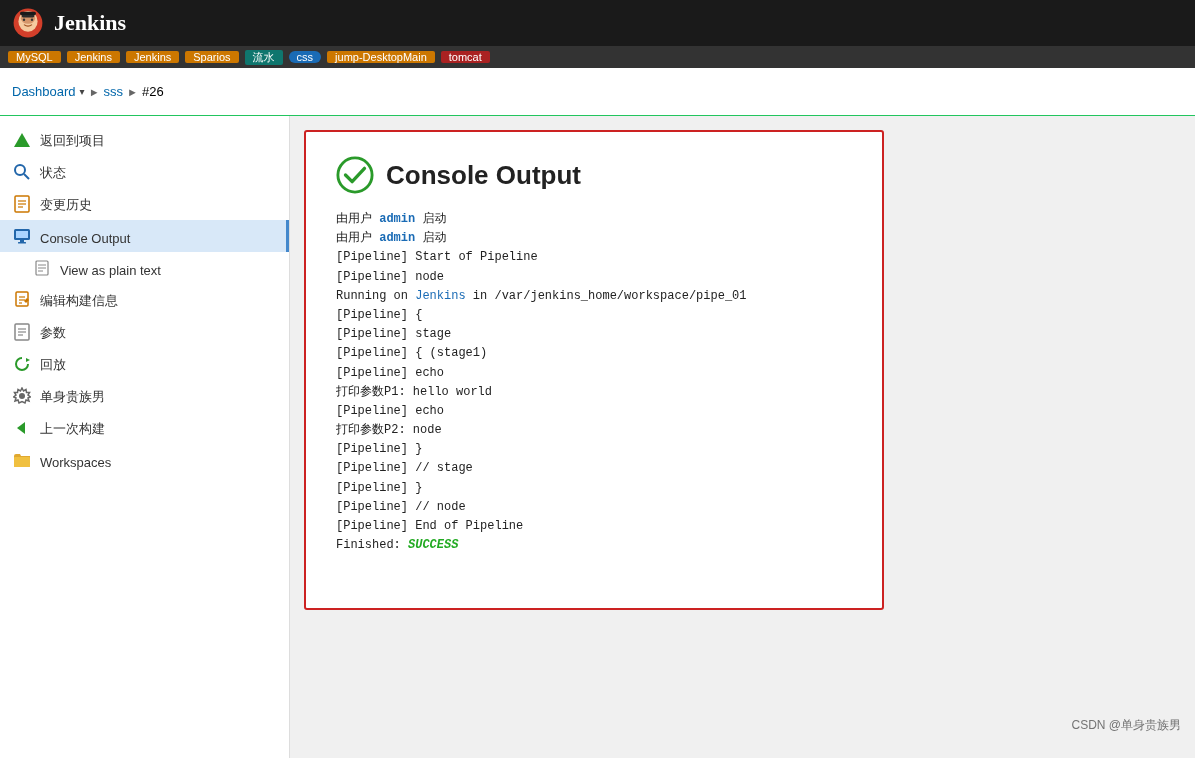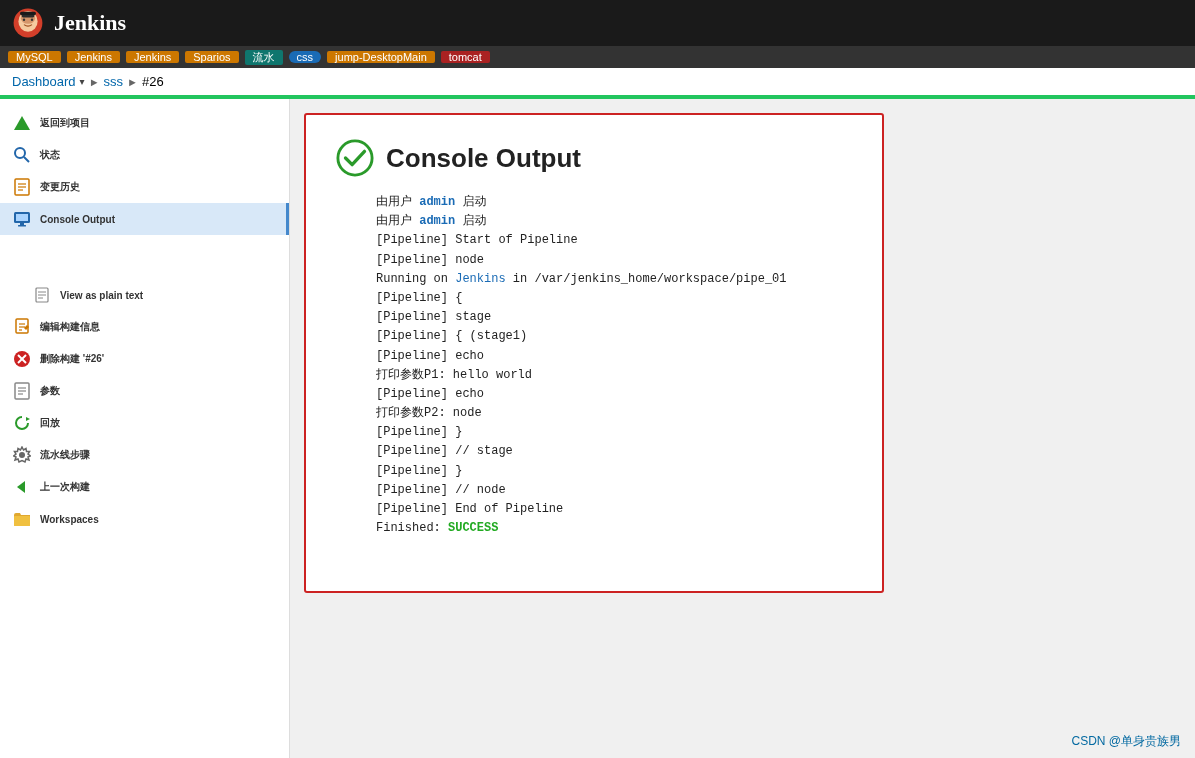--- a/index.html
+++ b/index.html
@@ -44,22 +44,22 @@
       white-space: nowrap;
       text-align: center;
     }
     .bookmark-item.blue { background: #1a6bb5; border-radius: 6px; }
     .bookmark-item.red { background: #aa2222; }
     .bookmark-item.teal { background: #0f766e; }
 
     
     .breadcrumb-bar {
       background: white;
-      border-bottom: 4px solid #22c55e;
-      padding: 6px 12px;
+      border-bottom: 1px solid #22c55e;
+      padding: 16px 12px;
       display: flex;
       align-items: center;
       gap: 4px;
       font-size: 13px;
     }
     .breadcrumb-link {
       color: #0066aa;
       text-decoration: none;
       cursor: pointer;
     }
@@ -80,44 +80,42 @@
     .sidebar {
       width: 290px;
       min-width: 290px;
       background: white;
       border-right: 1px solid #ddd;
       padding: 8px 0;
       overflow-y: auto;
     }
     .sidebar-item {
       display: flex;
-      align-items: center;
+      align-items: flex-end;
       padding: 6px 12px;
       cursor: pointer;
       gap: 8px;
       color: #333;
       text-decoration: none;
-      font-size: 10px;
-      font-weight: bold;
+      font-size: 13px;
     }
     .sidebar-item.active {
       background: #d8e8f8;
       border-right: 3px solid #4488cc;
     }
     .sidebar-item .icon {
       width: 20px;
       height: 20px;
       display: flex;
       align-items: center;
       justify-content: center;
       flex-shrink: 0;
     }
     .sidebar-item.indent {
       padding-left: 32px;
-      margin-top: 44px;
     }
 
     
     .content-area {
       flex: 1;
       padding: 14px;
       overflow-y: auto;
       background: #f0f0f0;
     }
 
@@ -144,32 +142,31 @@
     .console-title {
       font-size: 26px;
       font-weight: bold;
       color: #222;
     }
     .console-body {
       font-family: "Courier New", Courier, monospace;
       font-size: 12px;
       line-height: 1.6;
       color: #222;
-      margin-left: 40px;
     }
     .console-body .highlight-link { color: #1a6bb5; text-decoration: none; }
-    .console-body .success-text { color: #2a2; font-weight: bold; }
+    .console-body .success-text { color: #2a2; font-weight: bold; font-style: italic; }
 
     
     .watermark {
       position: fixed;
-      bottom: 8px;
+      bottom: 24px;
       right: 14px;
       font-size: 12px;
-      color: #0369a1;
+      color: #737373;
     }
   </style>
 </head>
 <body>
 
 <div class="top-bar">
 
   <svg class="jenkins-logo" viewBox="0 0 40 40" xmlns="http://www.w3.org/2000/svg">
     <ellipse cx="20" cy="20" rx="18" ry="18" fill="#d33f2a"></ellipse>
     <ellipse cx="20" cy="18" rx="12" ry="13" fill="#f5cba0"></ellipse>
@@ -268,30 +265,20 @@
           <rect x="3" y="1" width="12" height="14" rx="1" fill="#fff" stroke="#cc7700" stroke-width="1.5"></rect>
           <line x1="6" y1="6" x2="12" y2="6" stroke="#cc7700" stroke-width="1.2"></line>
           <line x1="6" y1="9" x2="12" y2="9" stroke="#cc7700" stroke-width="1.2"></line>
           <line x1="6" y1="12" x2="9" y2="12" stroke="#cc7700" stroke-width="1.2"></line>
           <polygon points="13,12 16,9 14,7 11,10" fill="#cc7700"></polygon>
         </svg>
       </span>
       <span>编辑构建信息</span>
     </div>
 
-    <div class="sidebar-item">
-      <span class="icon">
-        <svg width="18" height="18" viewBox="0 0 18 18">
-          <circle cx="9" cy="9" r="8" fill="#cc2222"></circle>
-          <line x1="5" y1="5" x2="13" y2="13" stroke="white" stroke-width="2"></line>
-          <line x1="13" y1="5" x2="5" y2="13" stroke="white" stroke-width="2"></line>
-        </svg>
-      </span>
-      <span>删除构建 '#26'</span>
-    </div>
 
     <div class="sidebar-item">
       <span class="icon">
         <svg width="18" height="18" viewBox="0 0 18 18">
           <rect x="2" y="1" width="14" height="16" rx="1" fill="#fff" stroke="#888" stroke-width="1.5"></rect>
           <line x1="5" y1="6" x2="13" y2="6" stroke="#888" stroke-width="1.2"></line>
           <line x1="5" y1="9" x2="13" y2="9" stroke="#888" stroke-width="1.2"></line>
           <line x1="5" y1="12" x2="10" y2="12" stroke="#888" stroke-width="1.2"></line>
         </svg>
       </span>
@@ -309,21 +296,21 @@
       <span>回放</span>
     </div>
 
     <div class="sidebar-item">
       <span class="icon">
         <svg width="18" height="18" viewBox="0 0 18 18">
           <circle cx="9" cy="9" r="3" fill="#666"></circle>
           <path d="M9 1 L10.5 4 L13 2.5 L13.5 5.5 L16.5 5.5 L15 8 L17.5 10 L15 11 L16 14 L13 13 L12 16 L9 14.5 L6 16 L5 13 L2 14 L3 11 L0.5 10 L3 8 L1.5 5.5 L4.5 5.5 L5 2.5 L7.5 4 Z" fill="none" stroke="#666" stroke-width="1.5"></path>
         </svg>
       </span>
-      <span>流水线步骤</span>
+      <span>单身贵族男</span>
     </div>
 
     <div class="sidebar-item">
       <span class="icon">
         <svg width="18" height="18" viewBox="0 0 18 18">
           <polygon points="12,3 4,9 12,15" fill="#2a9a2a"></polygon>
         </svg>
       </span>
       <span>上一次构建</span>
     </div>

